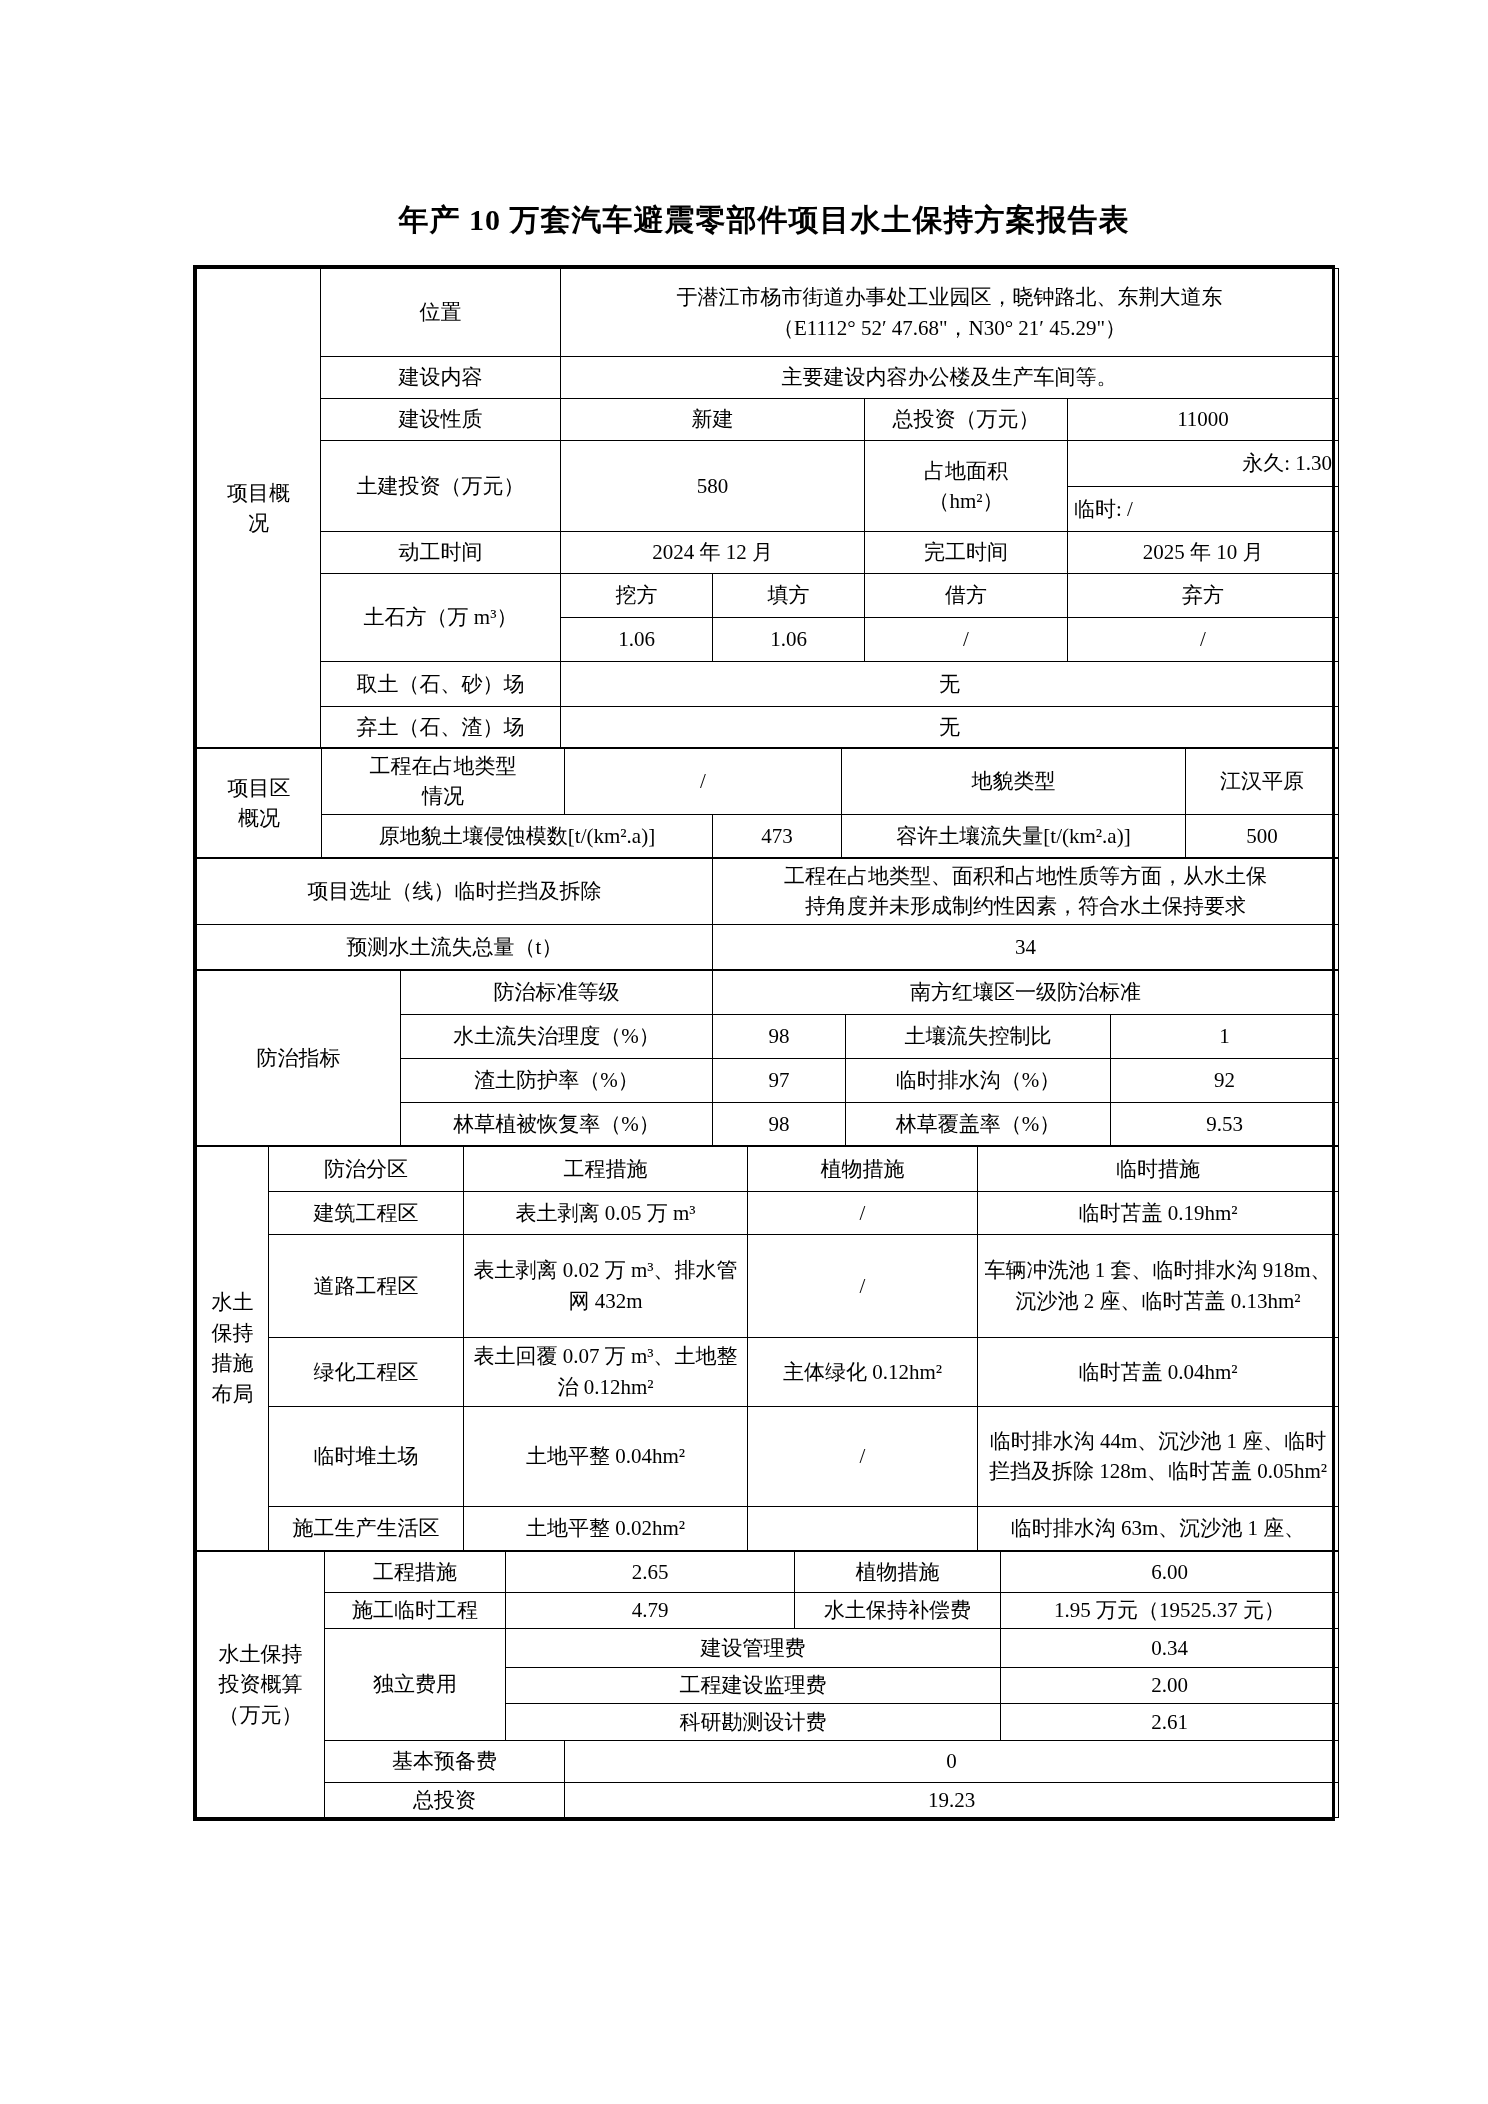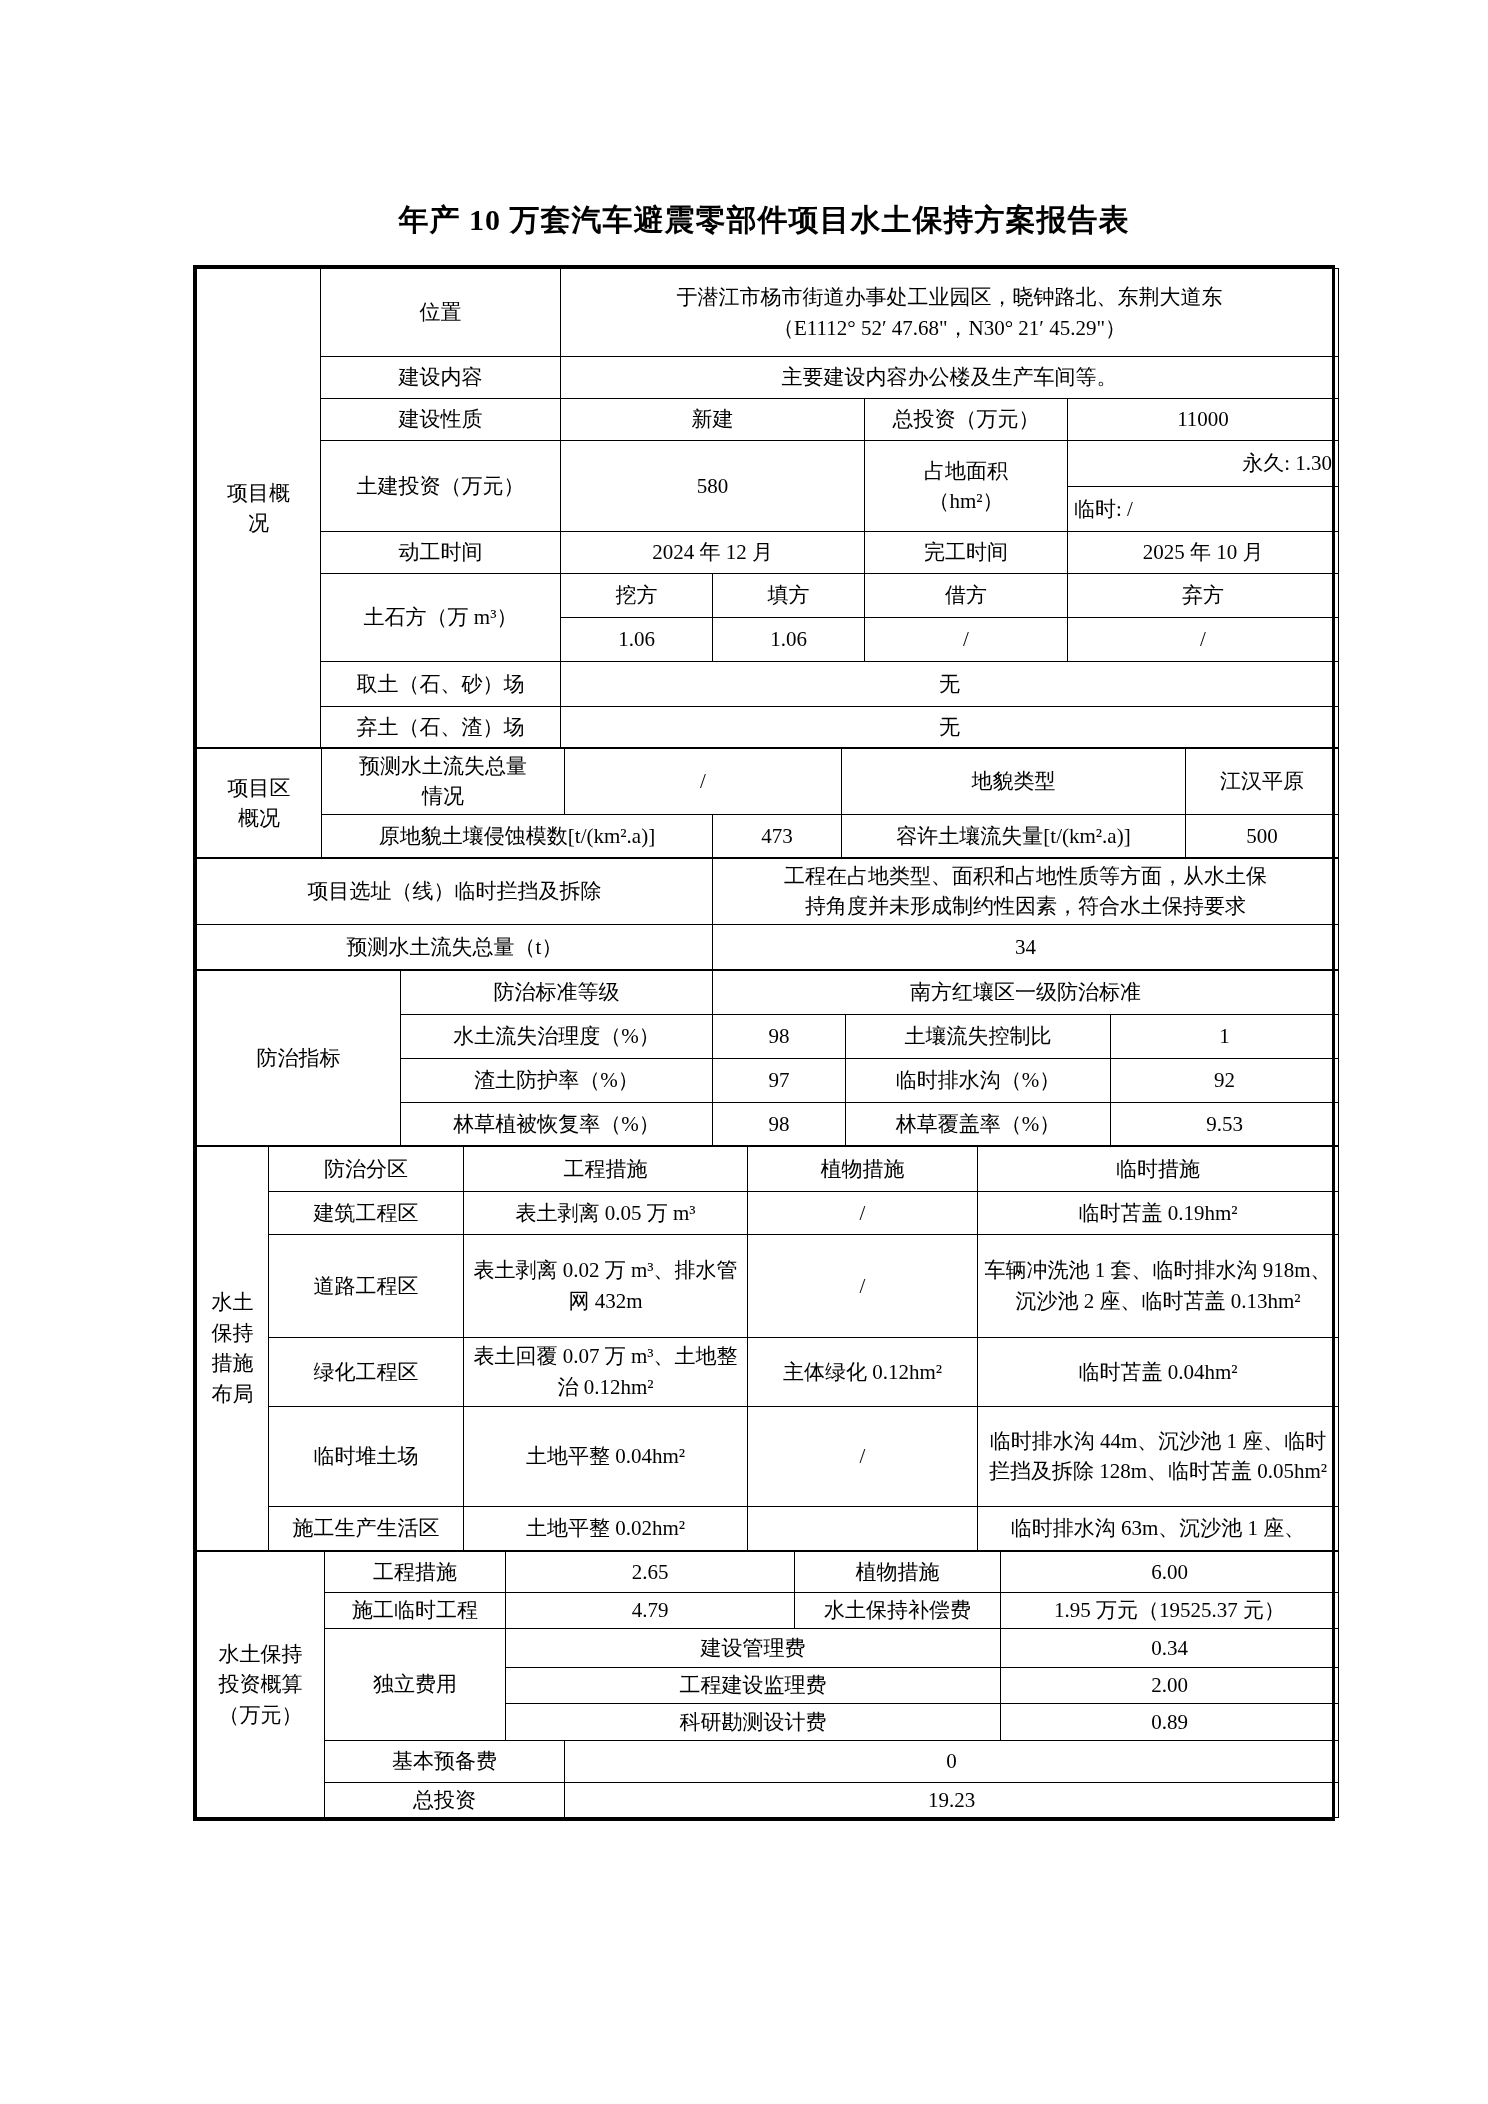--- a/index.html
+++ b/index.html
@@ -107,21 +107,21 @@
           <col style="width:243px">
           <col style="width:148px">
           <col style="width:129px">
           <col style="width:344px">
           <col style="width:153px">
         </colgroup>
       <tbody>
           <tr style="height:65px">
         <td rowspan="2" class="sidebar-cell preline">项目区
 概况</td>
-        <td class="preline">预测水土流失总量
+        <td class="preline">工程在占地类型
 情况</td>
         <td colspan="2">/</td>
         <td>地貌类型</td>
         <td>江汉平原</td>
       </tr>
       <tr style="height:43px">
         <td colspan="2">原地貌土壤侵蚀模数[t/(km².a)]</td>
         <td>473</td>
         <td>容许土壤流失量[t/(km².a)]</td>
         <td>500</td>
@@ -263,21 +263,21 @@
         <td rowspan="3">独立费用</td>
         <td colspan="3">建设管理费</td>
         <td>0.34</td>
       </tr>
       <tr style="height:36px">
         <td colspan="3">工程建设监理费</td>
         <td>2.00</td>
       </tr>
       <tr style="height:37px">
         <td colspan="3">科研勘测设计费</td>
-        <td>0.89</td>
+        <td>2.61</td>
       </tr>
       <tr style="height:42px">
         <td colspan="2">基本预备费</td>
         <td colspan="3">0</td>
       </tr>
       <tr style="height:35px">
         <td colspan="2">总投资</td>
         <td colspan="3">19.23</td>
       </tr>
     </tbody>

